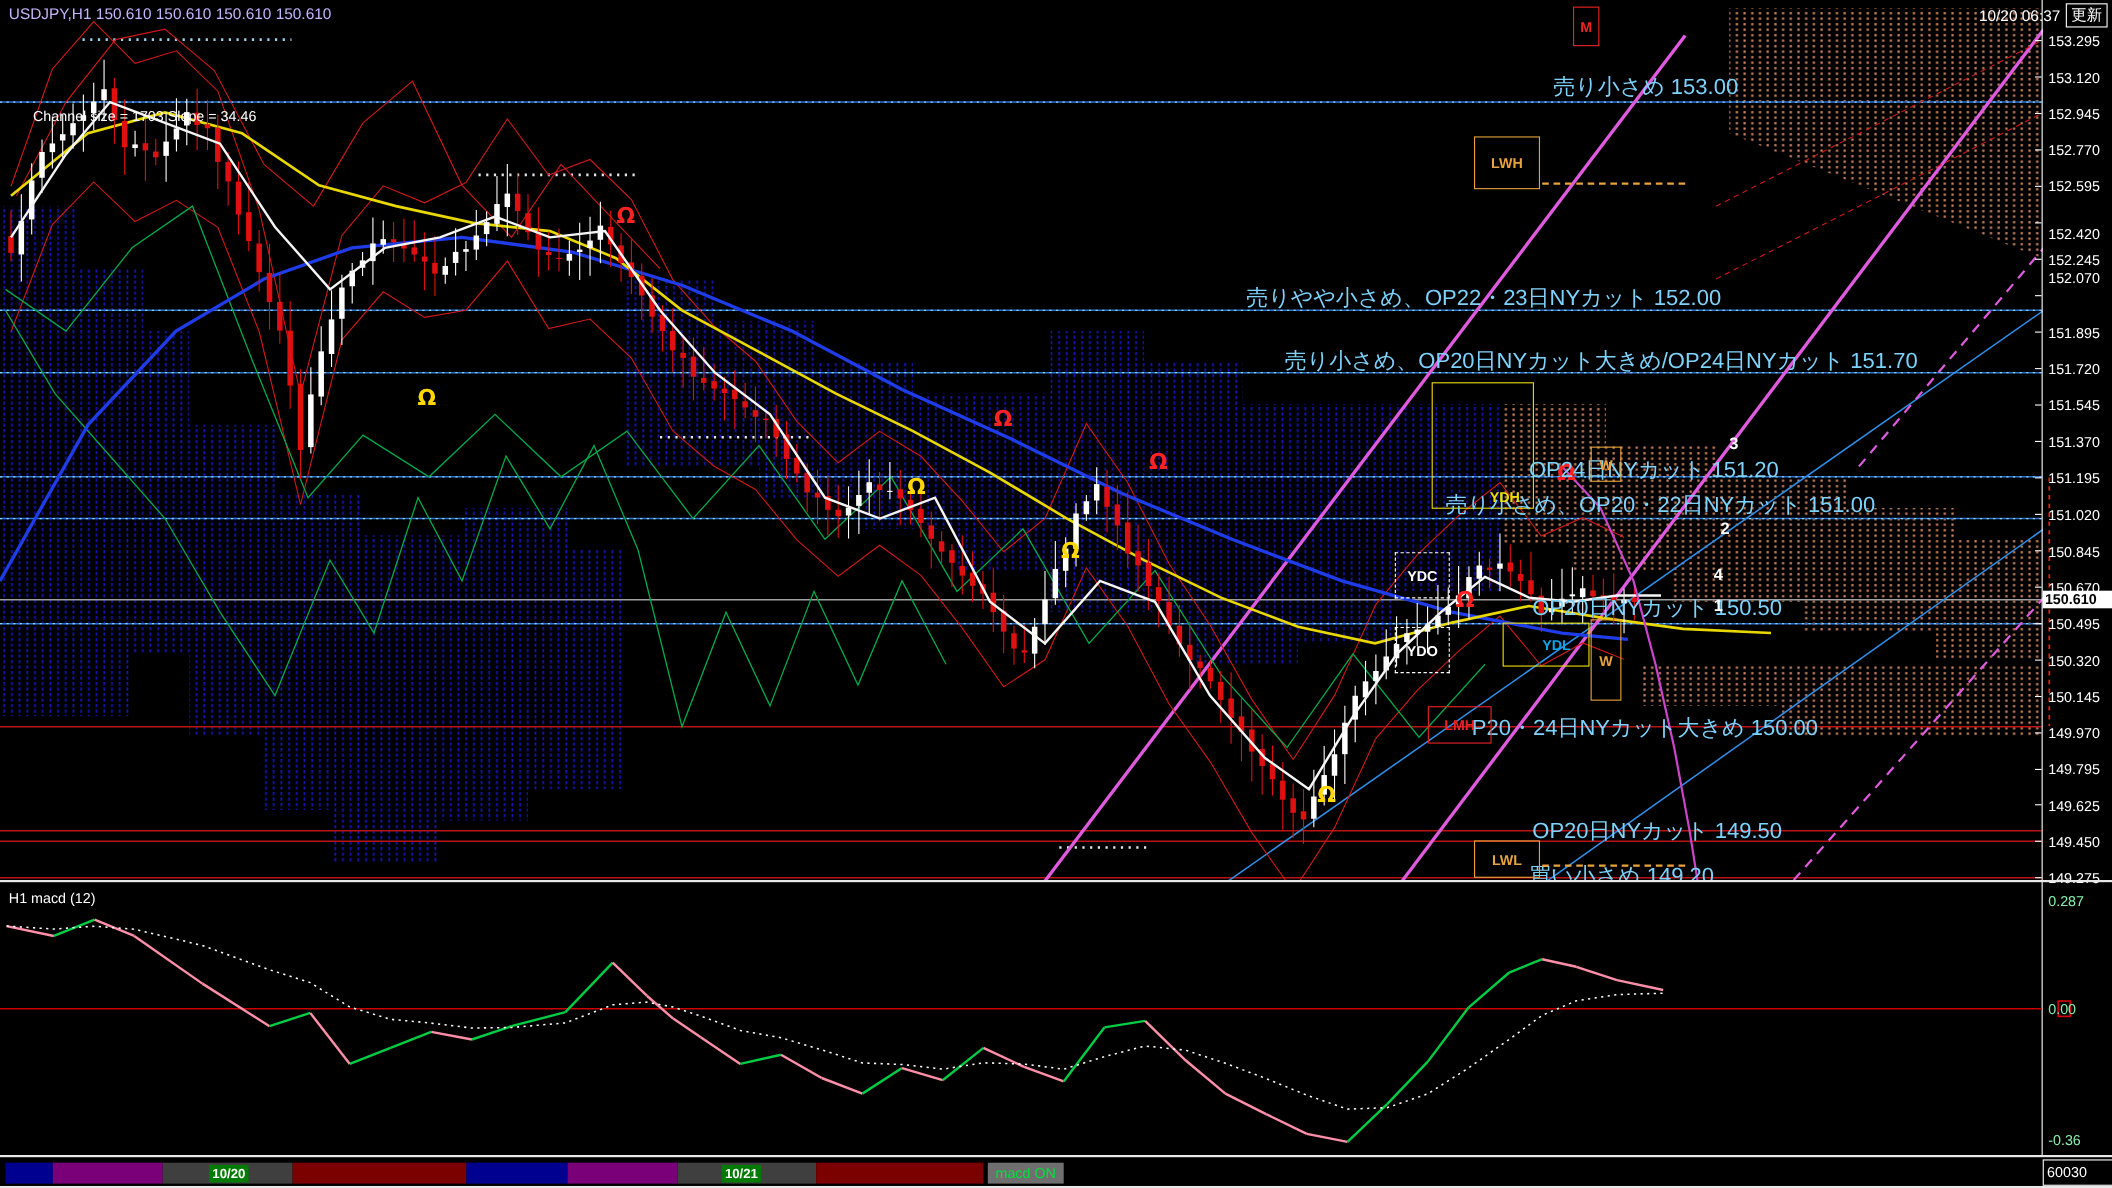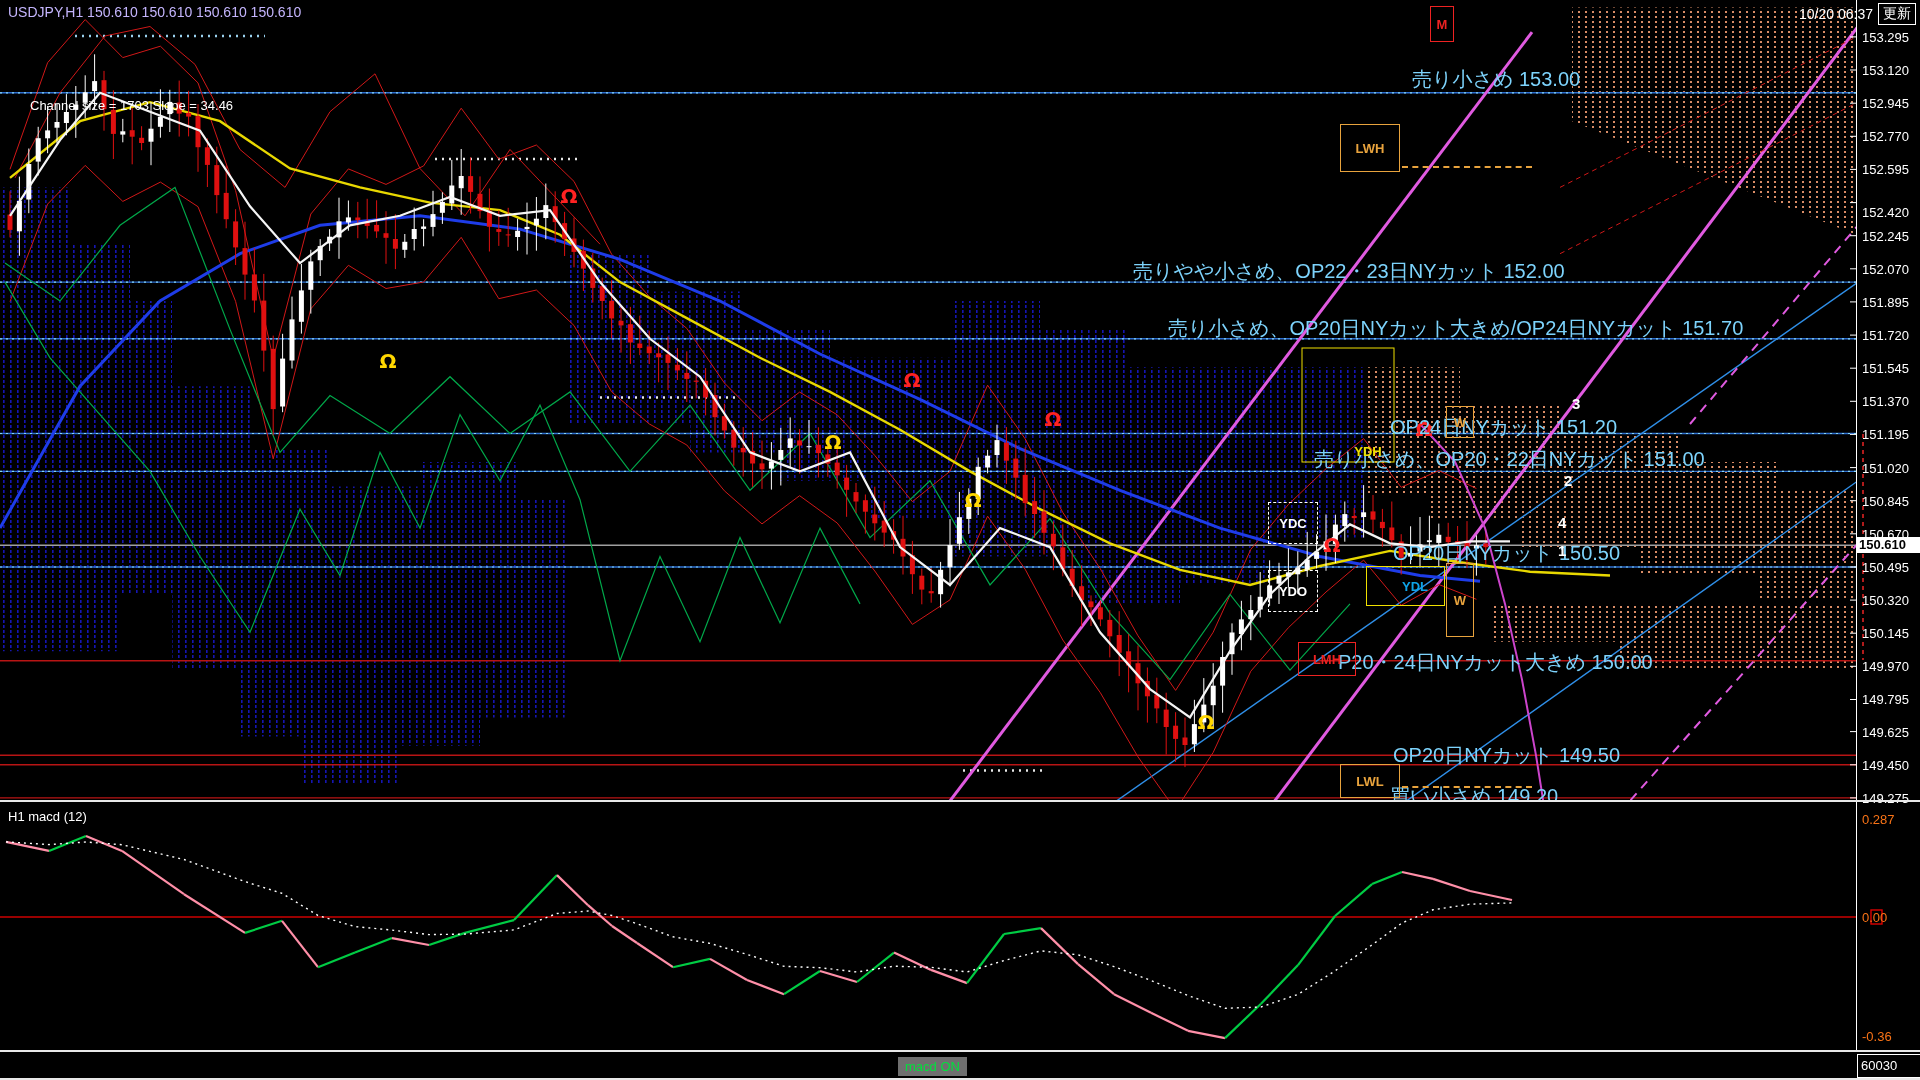--- a/index.html
+++ b/index.html
@@ -17,21 +17,21 @@
   .mk{position:absolute;font-size:13px;font-weight:bold;display:flex;align-items:center;justify-content:center;background:transparent;}
   .mk.boxed{border:1px solid;}
   .mk.dashedbox{border:1px dashed;}
   .hdash{position:absolute;height:0;border-top:2px dashed #e8a33d;}
   .num{position:absolute;color:#fff;font-size:15px;font-weight:bold;}
   .tickl{position:absolute;left:1862px;color:#fff;font-size:13px;line-height:1;z-index:4;}
   .badge{position:absolute;left:1857px;top:537px;width:61px;height:16px;background:#fff;color:#000;
          font-size:13px;font-weight:bold;line-height:16px;padding-left:2px;z-index:8;}
   .sep{position:absolute;left:0;width:1920px;background:#e8e8e8;height:2px;z-index:6;}
   .macd-label{position:absolute;left:8px;top:809px;color:#fff;font-size:13px;z-index:6;}
-  .mx{position:absolute;left:1862px;color:#f97316;font-size:13px;z-index:6;}
+  .mx{position:absolute;left:1862px;color:#86efac;font-size:13px;z-index:6;}
   .counter{position:absolute;left:1857px;top:1054px;width:60px;height:22px;border:1px solid #fff;
            color:#fff;font-size:13px;line-height:22px;padding-left:3px;z-index:8;}
   #timeline{position:absolute;left:0;top:1056px;width:1920px;height:22px;background:#000;z-index:6;}
   .seg{position:absolute;top:1px;height:19px;}
   .hatch{background-image:repeating-linear-gradient(45deg,rgba(255,255,255,.14) 0 1px,transparent 1px 4px);}
   .datechip{position:absolute;top:3px;background:#007a00;color:#fff;font-size:12px;font-weight:bold;
             padding:1px 3px;line-height:1.2;}
   .toggle{position:absolute;left:898px;top:1057px;background:#6f6f6f;color:#00e23c;font-size:13px;
           padding:2px 7px;z-index:7;cursor:pointer;}
 </style>
@@ -545,30 +545,42 @@
   <div class="sep" style="top:1078px"></div>
 
   <div class="macd-label">H1 macd (12)</div>
   <div class="mx" style="top:812px">0.287</div>
   <div class="mx" style="top:910px">0.00</div>
   <div class="mx" style="top:1029px">-0.36</div>
   <div class="counter">60030</div>
 
   <div class="badge">150.610</div>
 
+  <div id="timeline">
+      <div class="seg hatch" style="left: 5px; width: 43px; background: rgb(0, 0, 144);"></div>
+      <div class="seg hatch" style="left: 48px; width: 100px; background: rgb(122, 0, 122);"></div>
+      <div class="seg hatch" style="left: 148px; width: 118px; background: rgb(63, 63, 63);"></div>
+      <div class="seg hatch" style="left: 266px; width: 158px; background: rgb(123, 0, 0);"></div>
+      <div class="seg hatch" style="left: 424px; width: 92px; background: rgb(0, 0, 144);"></div>
+      <div class="seg hatch" style="left: 516px; width: 100px; background: rgb(122, 0, 122);"></div>
+      <div class="seg hatch" style="left: 616px; width: 126px; background: rgb(63, 63, 63);"></div>
+      <div class="seg hatch" style="left: 742px; width: 152px; background: rgb(123, 0, 0);"></div>
+      <div class="datechip" style="left: 190px;">10/20</div>
+      <div class="datechip" style="left: 656px;">10/21</div>
+    </div>
   <div class="toggle">macd ON</div>
 
 <div class="tickl" style="top: 31px;">153.295</div>
     <div class="tickl" style="top: 64px;">153.120</div>
     <div class="tickl" style="top: 97px;">152.945</div>
     <div class="tickl" style="top: 130px;">152.770</div>
     <div class="tickl" style="top: 163px;">152.595</div>
     <div class="tickl" style="top: 206px;">152.420</div>
     <div class="tickl" style="top: 230px;">152.245</div>
-    <div class="tickl" style="top: 263px;">152.070</div>
+    <div class="tickl" style="top: 246px;">152.070</div>
     <div class="tickl" style="top: 296px;">151.895</div>
     <div class="tickl" style="top: 329px;">151.720</div>
     <div class="tickl" style="top: 362px;">151.545</div>
     <div class="tickl" style="top: 395px;">151.370</div>
     <div class="tickl" style="top: 428px;">151.195</div>
     <div class="tickl" style="top: 462px;">151.020</div>
     <div class="tickl" style="top: 495px;">150.845</div>
     <div class="tickl" style="top: 528px;">150.670</div>
     <div class="tickl" style="top: 561px;">150.495</div>
     <div class="tickl" style="top: 594px;">150.320</div>

